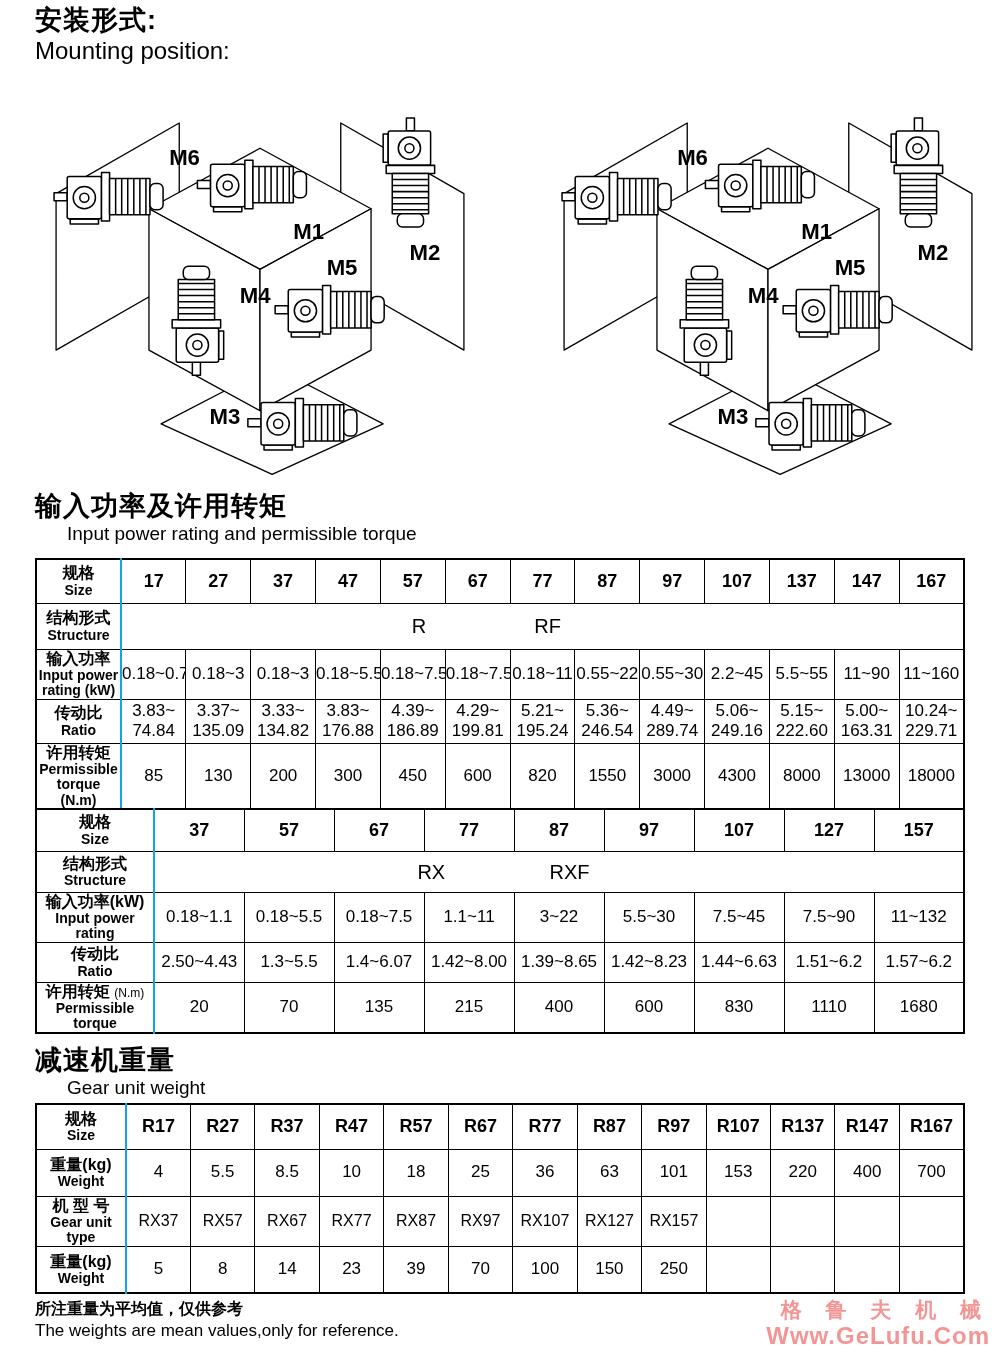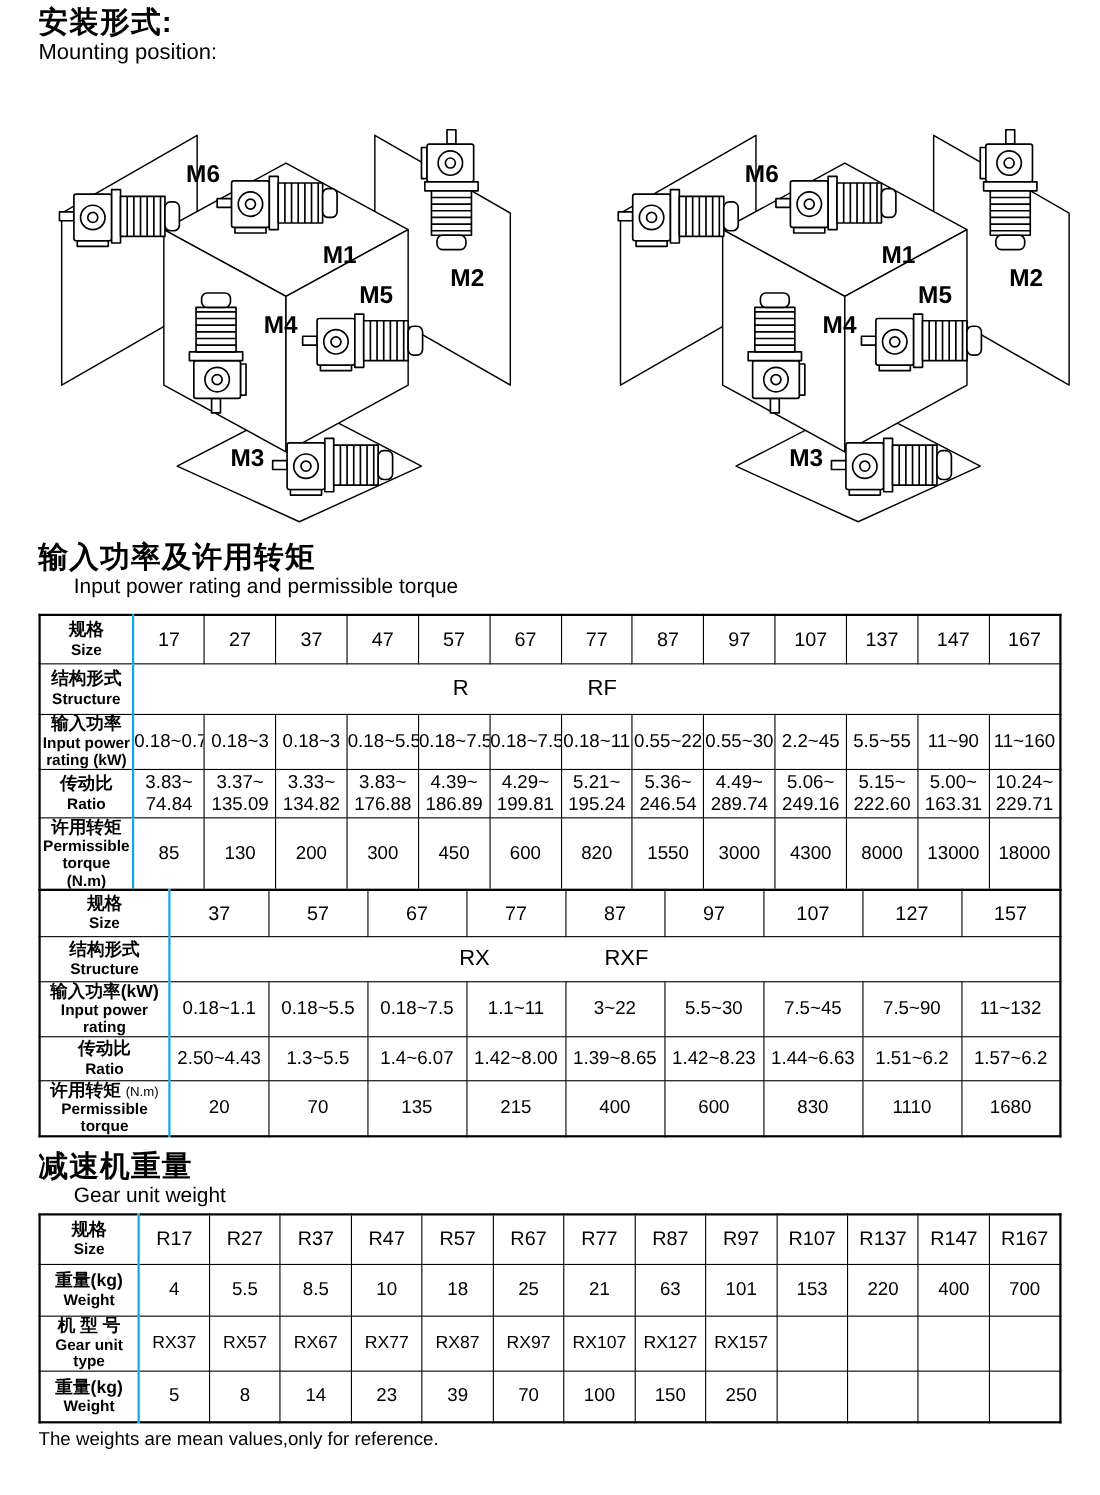--- a/index.html
+++ b/index.html
@@ -7,21 +7,21 @@
     position:relative;
     width:1000px;height:1359px;
     background:#fff;
     font-family:"Liberation Sans","DejaVu Sans",sans-serif;
     color:#000;
     overflow:hidden;
   }
   
   .sec{position:absolute;left:35px;}
   .sec .zh{font-size:27px;font-weight:bold;line-height:1.1;letter-spacing:1px;}
-  .sec .en{font-size:20px;line-height:1.25;}
+  .sec .en{font-size:24px;line-height:1.25;}
   .sec2 .en,.sec3 .en{font-size:19px;margin-left:32px;}
   .sec1{top:6px;}
   .sec2{top:492px;}
   .sec3{top:1046px;}
 
   
   .diagrams{position:absolute;top:92px;left:0;width:1000px;height:385px;
     display:flex;justify-content:flex-start;}
   .diag{width:424px;height:385px;margin-left:48px;}
   .diag + .diag{margin-left:84px;}
@@ -35,21 +35,21 @@
   #table1{top:558px;}
   #table2{top:808px;}
   #table3{top:1103px;}
   td,th{border:1px solid #000;text-align:center;vertical-align:middle;
         font-weight:normal;padding:0;overflow:hidden;}
   table{border:2px solid #000;}
   td.lbl,th.lbl{border-right:2px solid #0ea5e9;}
   .lbl .zh{font-size:16px;font-weight:bold;line-height:1.15;}
   .lbl .en{font-size:14px;line-height:1.1;white-space:pre-line;font-weight:bold;}
   .lbl .unit{font-size:12px;font-weight:normal;}
-  th.size-c{font-size:18px;font-weight:normal;}
+  th.size-c{font-size:18px;font-weight:bold;}
   td.num{font-size:17px;white-space:pre-line;line-height:1.2;}
   tr.r1{height:44px;} tr.r2{height:46px;} tr.r3{height:47px;} tr.r4{height:44px;} tr.r5{height:46px;}
   #table2 tr.r1{height:42px;} #table2 tr.r2{height:41px;} #table2 tr.r3{height:42px;padding-left:37px;}
   #table2 tr.r4{height:40px;} #table2 tr.r5{height:49px;}
   #table3 tr.w1{height:45px;} #table3 tr.w2{height:47px;} #table3 tr.w3{height:44px;} #table3 tr.w4{height:47px;}
   td.structure-cell{position:relative;font-size:20px;}
   .st{position:absolute;top:50%;transform:translate(-50%,-50%);}
   #table1 .st-l{left:35.3%;} #table1 .st-r{left:50.6%;}
   #table2 .st-l{left:34.2%;} #table2 .st-r{left:51.3%;}
 
@@ -348,21 +348,21 @@
         <td class="lbl">
           <div class="zh">重量(kg)</div>
           <div class="en">Weight</div>
         </td>
       <td class="num">4</td>
           <td class="num">5.5</td>
           <td class="num">8.5</td>
           <td class="num">10</td>
           <td class="num">18</td>
           <td class="num">25</td>
-          <td class="num">21</td>
+          <td class="num">36</td>
           <td class="num">63</td>
           <td class="num">101</td>
           <td class="num">153</td>
           <td class="num">220</td>
           <td class="num">400</td>
           <td class="num">700</td>
         </tr>
       <tr class="w3">
         <td class="lbl">
           <div class="zh">机 型 号</div>
@@ -398,17 +398,22 @@
           <td class="num">250</td>
           <td class="num"></td>
           <td class="num"></td>
           <td class="num"></td>
           <td class="num"></td>
         </tr>
     </tbody>
   </table>
 
   <div class="footnote">
+    <div class="zh">所注重量为平均值，仅供参考</div>
     <div class="en">The weights are mean values,only for reference.</div>
   </div>
 
+  <div class="watermark" style="color: rgb(243, 149, 149);">
+    <div class="w1">格 鲁 夫 机 械</div>
+    <div class="w2">Www.GeLufu.Com</div>
+  </div>
 
 </div>
 
 </body></html>

